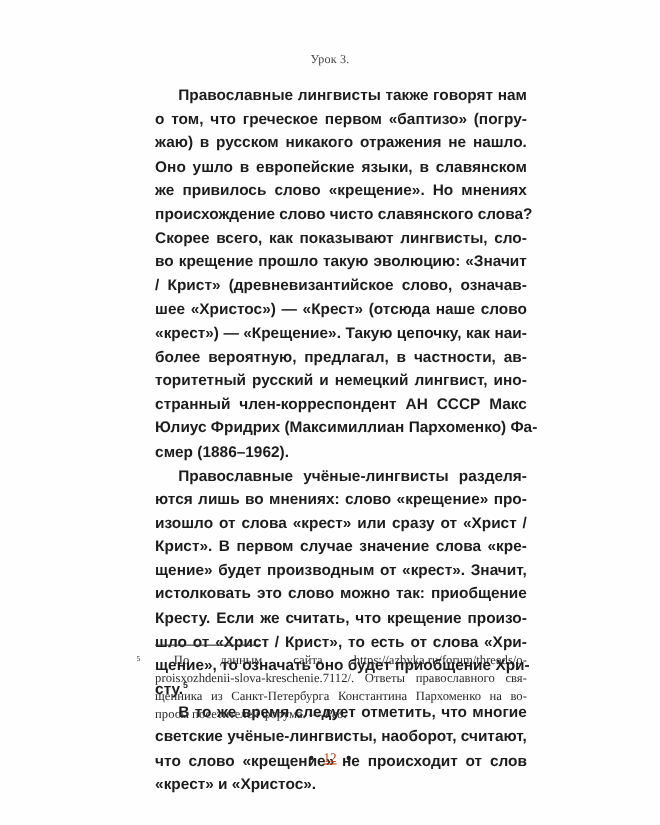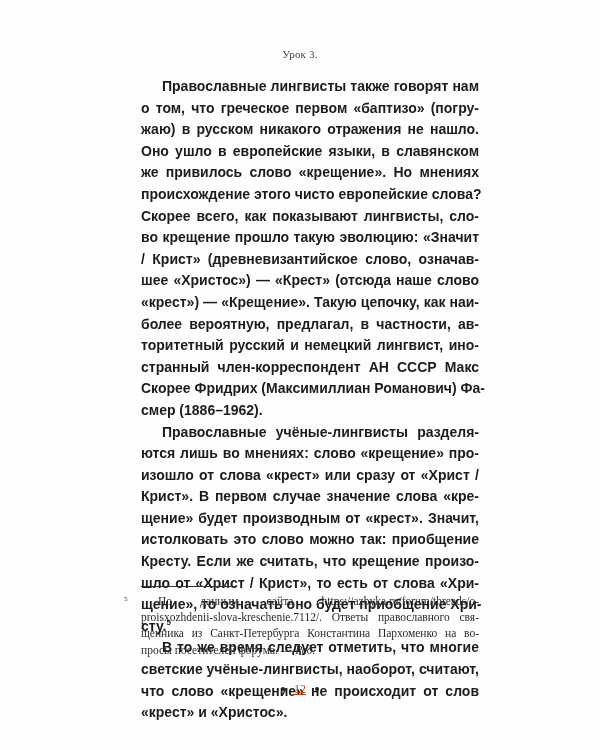--- a/index.html
+++ b/index.html
@@ -137,30 +137,30 @@
   <div class="running-head">Урок 3.</div>
 
   <div class="body-text">
 
     <p>
       <span class="line first-indent">Православные лингвисты также говорят нам</span>
       <span class="line">о том, что греческое первом «баптизо» (погру-</span>
       <span class="line">жаю) в русском никакого отражения не нашло.</span>
       <span class="line">Оно ушло в европейские языки, в славянском</span>
       <span class="line">же привилось слово «крещение». Но мнениях</span>
-      <span class="line">происхождение этого чисто европейские слова?</span>
+      <span class="line">происхождение слово чисто славянского слова?</span>
       <span class="line">Скорее всего, как показывают лингвисты, сло-</span>
       <span class="line">во крещение прошло такую эволюцию: «Значит</span>
       <span class="line">/ Крист» (древневизантийское слово, означав-</span>
       <span class="line">шее «Христос») — «Крест» (отсюда наше слово</span>
       <span class="line">«крест») — «Крещение». Такую цепочку, как наи-</span>
       <span class="line">более вероятную, предлагал, в частности, ав-</span>
       <span class="line">торитетный русский и немецкий лингвист, ино-</span>
       <span class="line">странный член-корреспондент АН СССР Макс</span>
-      <span class="line">Скорее Фридрих (Максимиллиан Романович) Фа-</span>
+      <span class="line">Юлиус Фридрих (Максимиллиан Пархоменко) Фа-</span>
       <span class="line last">смер (1886–1962).</span>
     </p>
 
     <p>
       <span class="line first-indent">Православные учёные-лингвисты разделя-</span>
       <span class="line">ются лишь во мнениях: слово «крещение» про-</span>
       <span class="line">изошло от слова «крест» или сразу от «Христ /</span>
       <span class="line">Крист». В первом случае значение слова «кре-</span>
       <span class="line">щение» будет производным от «крест». Значит,</span>
       <span class="line">истолковать это слово можно так: приобщение</span>

